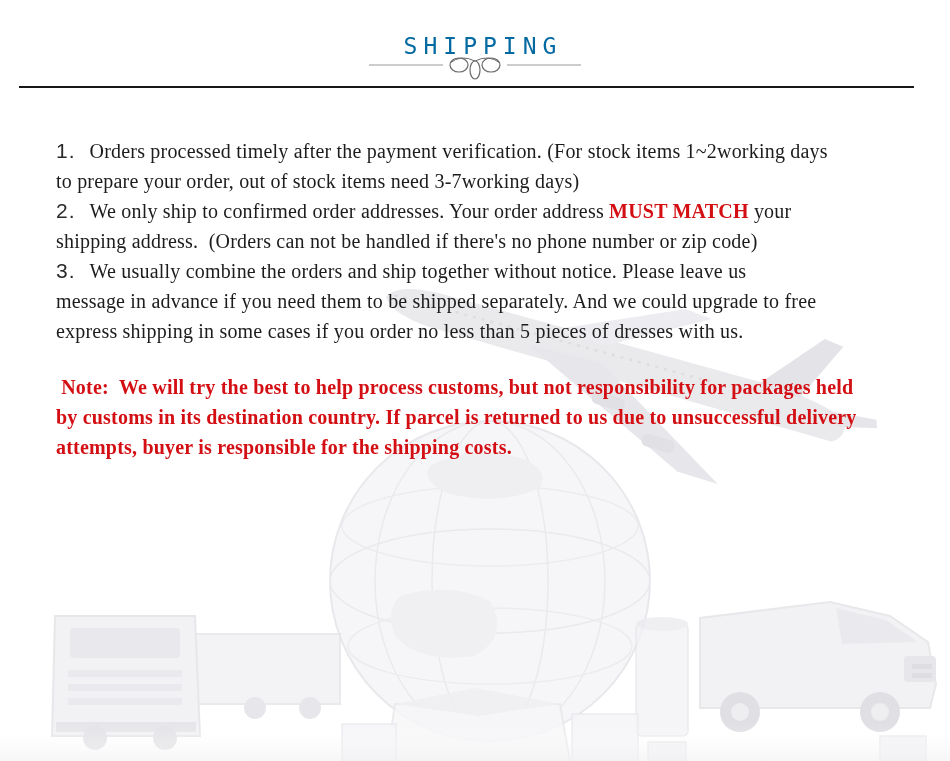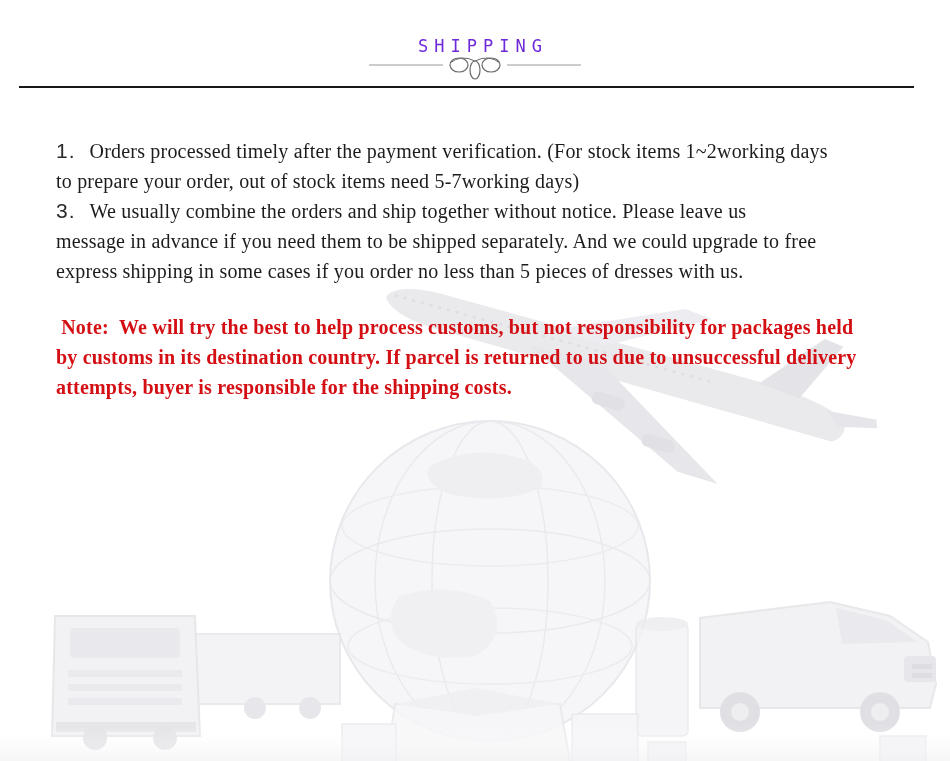--- a/index.html
+++ b/index.html
@@ -16,24 +16,24 @@
     font-family:"Liberation Serif", serif;
   }
   .page{position:relative;width:950px;height:761px;background:#fff;}
   .bg{position:absolute;left:0;top:0;z-index:0;}
   .fg{position:relative;z-index:1;}
 
   .title{
     margin-top:36px;
     text-align:center;
     font-family:"DejaVu Sans Mono", monospace;
-    font-size:17px;
+    font-size:23px;
     letter-spacing:6px;
     padding-left:16px;
-    color:#6d28d9;
+    color:#0369a1;
     line-height:20px;
   }
   .ornament{display:block;margin:1px auto 0 auto;}
   .rule{
     height:0;
     border-top:2px solid var(--rule-color);
     margin:5px 36px 0 19px;
   }
 
   .content{
@@ -145,22 +145,24 @@
         <ellipse cx="94" cy="8" rx="9" ry="7" fill="none" stroke="#6a6a6a" stroke-width="1.2"></ellipse>
         <ellipse cx="126" cy="8" rx="9" ry="7" fill="none" stroke="#6a6a6a" stroke-width="1.2"></ellipse>
         <path d="M85,6 Q96,-3 110,4 Q124,-3 135,6" fill="none" stroke="#6a6a6a" stroke-width="1"></path>
         <ellipse cx="110" cy="13" rx="5" ry="9" fill="none" stroke="#6a6a6a" stroke-width="1.2"></ellipse>
       </svg>
       <div class="rule"></div>
     </header>
 
     <main class="content">
       <p class="item"><span class="num">1.</span><span class="txt">Orders processed timely after the payment verification. (For stock items 1~2working days
-to prepare your order, out of stock items need 5-7working days)</span></p>
+to prepare your order, out of stock items need 3-7working days)</span></p>
 
+      <p class="item"><span class="num">2.</span><span class="txt">We only ship to confirmed order addresses. Your order address </span><span class="txt hl">MUST MATCH</span><span class="txt"> your
+shipping address.  (Orders can not be handled if there's no phone number or zip code)</span></p>
 
       <p class="item"><span class="num">3.</span><span class="txt">We usually combine the orders and ship together without notice. Please leave us
 message in advance if you need them to be shipped separately. And we could upgrade to free
 express shipping in some cases if you order no less than 5 pieces of dresses with us.</span></p>
 
 
 
 
       <p class="note"><span class="txt"> Note:  We will try the best to help process customs, but not responsibility for packages held
 by customs in its destination country. If parcel is returned to us due to unsuccessful delivery

